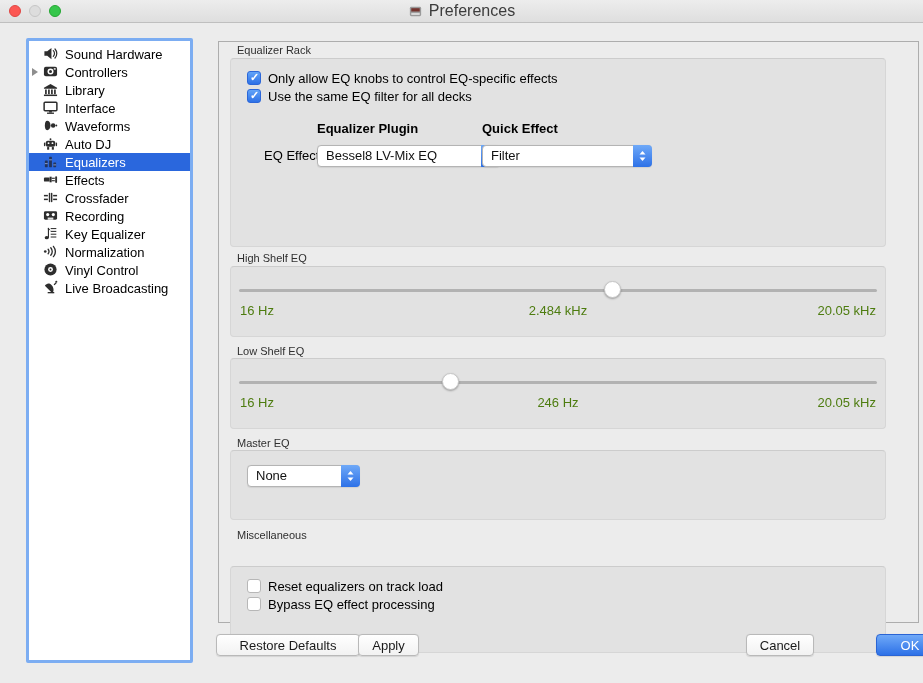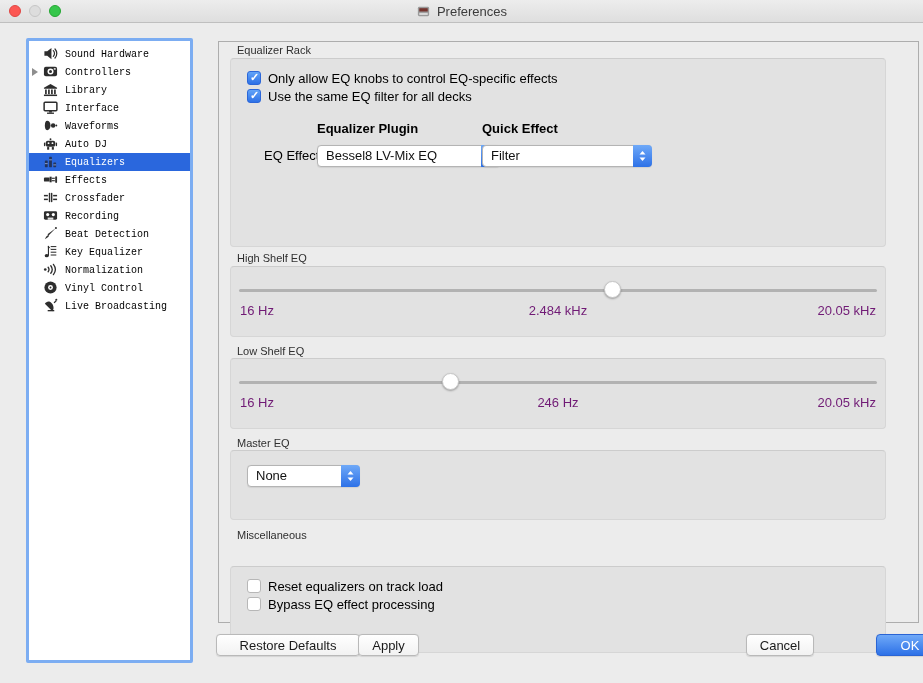--- a/index.html
+++ b/index.html
@@ -13,29 +13,29 @@
 
   
   .titlebar{position:absolute;left:0;top:0;width:923px;height:22px;
     background:linear-gradient(#ededed,#dedede);border-bottom:1px solid #bfbfbf;
     border-radius:5px 5px 0 0;}
   .tl{position:absolute;top:5px;width:12px;height:12px;border-radius:50%;box-sizing:border-box;}
   .tl-close{left:9px;background:#fc5753;border:1px solid #df4744;}
   .tl-min{left:29px;background:#dddddd;border:1px solid #c6c6c6;}
   .tl-zoom{left:49px;background:#36c64b;border:1px solid #24a732;}
   .tb-title{position:absolute;left:0;right:0;top:0;height:22px;display:flex;
-    align-items:center;justify-content:center;gap:6px;font-size:13px;color:#3c3c3c;}
+    align-items:center;justify-content:center;gap:6px;font-size:16px;color:#3c3c3c;}
   .tb-title .app-ico{width:15px;height:15px;display:inline-block;}
 
   
   .sidebar{position:absolute;left:26px;top:38px;width:167px;height:625px;
     background:#fff;border:3px solid #7cadf2;border-radius:2px;box-sizing:border-box;
     padding-top:4px;}
   .sb-row{position:relative;height:18px;display:flex;align-items:center;
-    font-size:10px;color:#000;cursor:default;font-family:Liberation Mono, monospace;}
+    font-size:13px;color:#000;cursor:default;}
   .sb-row .icon{position:absolute;left:14px;top:1px;width:15px;height:15px;}
   .sb-row .icon svg{width:15px;height:15px;display:block;}
   .sb-row .sb-label{position:absolute;left:36px;white-space:nowrap;}
   .sb-row.selected{background:#2a67dd;color:#fff;}
   .disc{position:absolute;left:3px;top:5px;width:0;height:0;
     border-left:6px solid #8e8e8e;border-top:4px solid transparent;border-bottom:4px solid transparent;}
 
   
   .main-frame{position:absolute;left:218px;top:41px;width:679px;height:580px;
     border:1px solid #adadad;background:#ececec;box-sizing:content-box;padding-left:20px;}
@@ -79,21 +79,21 @@
   #dd-plugin{left:86px;top:86px;width:183px;}
   #dd-quick{left:251px;top:86px;width:170px;}
   #dd-master{left:16px;top:14px;width:113px;}
 
   
   .slider-wrap{position:absolute;left:8px;right:8px;top:14px;height:18px;}
   .track{position:absolute;left:0;right:0;top:8px;height:3px;background:#b2b2b2;border-radius:2px;}
   .thumb{position:absolute;top:0;width:17px;height:17px;border-radius:50%;
     background:#fff;border:1px solid #c7c7c7;box-sizing:border-box;
     box-shadow:0 1px 2px rgba(0,0,0,.3);}
-  .sl-labels{position:absolute;left:8px;right:8px;top:36px;height:16px;font-size:13px;color:#701a75;}
+  .sl-labels{position:absolute;left:8px;right:8px;top:36px;height:16px;font-size:13px;color:#4d7c0f;}
   .sl-min{position:absolute;left:1px;}
   .sl-val{position:absolute;left:0;right:0;text-align:center;}
   .sl-max{position:absolute;right:1px;}
 
   
   .btn{position:absolute;height:22px;border-radius:4px;border:1px solid #b9b9b9;
     background:linear-gradient(#ffffff,#f2f2f2);font-size:13px;color:#1a1a1a;
     display:flex;align-items:center;justify-content:center;box-sizing:border-box;
     box-shadow:0 .5px 1px rgba(0,0,0,.1);cursor:default;}
   .btn.primary{background:linear-gradient(#6fa9f8,#2d71e7);border-color:#2a64d4;color:#fff;margin-left:48px;}
@@ -238,30 +238,20 @@
             <circle cx="5" cy="7" r="1.7" fill="#fff"></circle>
             <circle cx="11" cy="7" r="1.7" fill="#fff"></circle>
             <rect x="5" y="10.2" width="6" height="2.3" fill="#fff" opacity=".85"></rect>
           </svg>
         </span>
       <span class="sb-label">Recording</span>
     </div>
     <div class="sb-row">
       <span class="icon">
           <svg viewBox="0 0 16 16" fill="#2d2d2d">
-            <path d="M13.5 2.5L6 10 4.8 8.8z"></path>
-            <path d="M2 14c1-2.5 2-3.5 3.5-4.5l1 1C5.5 12 4.5 13 2 14z"></path>
-            <circle cx="13.8" cy="2.2" r="1.1"></circle>
-          </svg>
-        </span>
-      <span class="sb-label">Beat Detection</span>
-    </div>
-    <div class="sb-row">
-      <span class="icon">
-          <svg viewBox="0 0 16 16" fill="#2d2d2d">
             <rect x="8.2" y="2.2" width="6" height="1.1"></rect>
             <rect x="8.2" y="5.2" width="6" height="1.1"></rect>
             <rect x="8.2" y="8.2" width="6" height="1.1"></rect>
             <rect x="8.2" y="11.2" width="6" height="1.1"></rect>
             <ellipse cx="4" cy="12.4" rx="2.2" ry="1.7"></ellipse>
             <rect x="5.2" y="2" width="1.2" height="10.5"></rect>
             <path d="M5.2 2c1.6.5 2.6 1.5 2.7 3.1-.9-.8-1.7-1.2-2.7-1.3z"></path>
           </svg>
         </span>
       <span class="sb-label">Key Equalizer</span>

